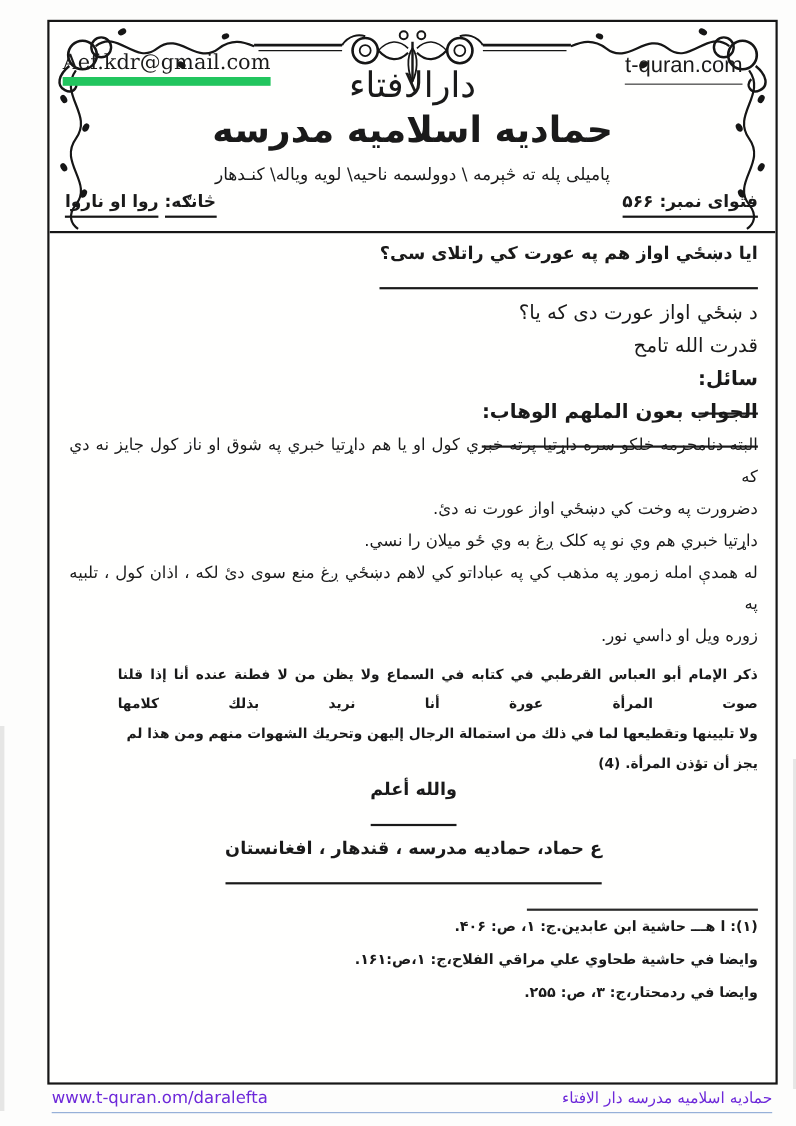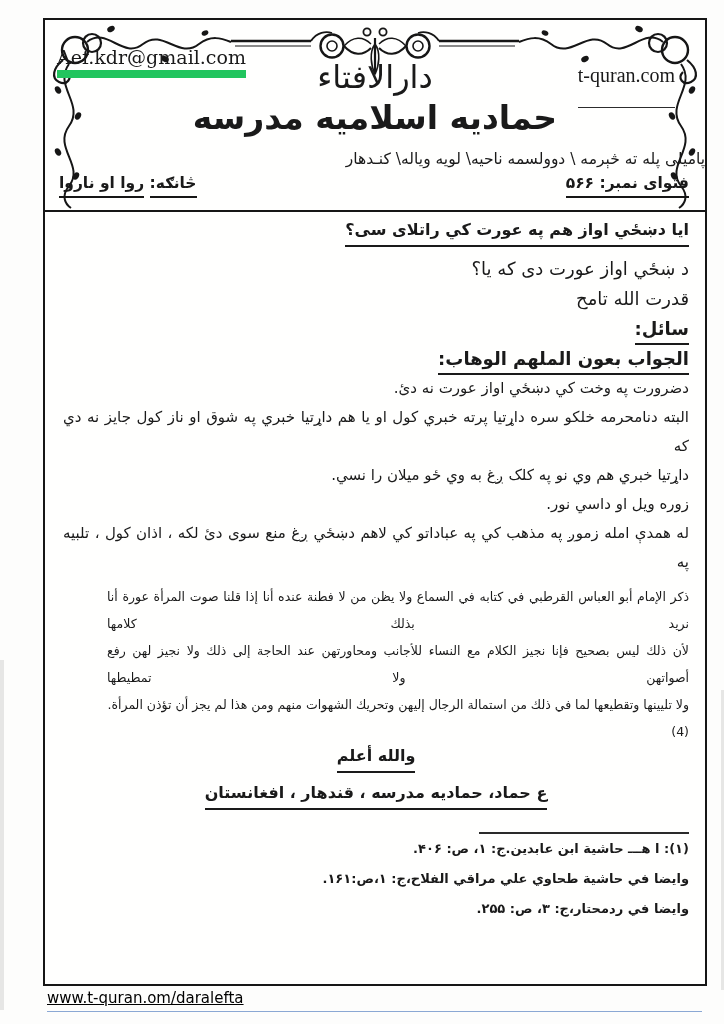--- a/index.html
+++ b/index.html
@@ -13,58 +13,57 @@
   }
 
   .orn { position:absolute; left:0; top:0; }
 
   .hdr-email {
     position:absolute; left:12px; top:26px;
     font-family:"DejaVu Serif", serif; font-size:19px;
     border-bottom:8px solid #22c55e; padding-bottom:2px;
   }
   .hdr-site {
-    position:absolute; right:30px; top:44px;
-    font-family:Liberation Serif, serif; font-size:20px;
-    border-bottom:1.5px solid #2c2c2c; padding-bottom:20px;
+    position:absolute; right:30px; top:28px;
+    font-family:Liberation Sans, sans-serif; font-size:20px;
+    border-bottom:1.5px solid #2c2c2c; padding-bottom:5px;
   }
   .hdr-title  { position:absolute; left:0; right:0; top:38px;  text-align:center; font-size:32px; direction:rtl; }
   .hdr-name   { position:absolute; left:0; right:0; top:78px;  text-align:center; font-size:33px; font-weight:bold; direction:rtl; letter-spacing:-1px; }
-  .hdr-address{ position:absolute; left:0; right:0; top:130px; font-size:15.5px; direction:rtl; }
+  .hdr-address{ position:absolute; left:0; right:0; top:130px; text-align:center; font-size:15.5px; direction:rtl; }
   .hdr-cat    { position:absolute; left:14px;  top:154px; font-size:15.5px; font-weight:bold; direction:rtl; }
   .hdr-num    { position:absolute; right:16px; top:154px; font-size:15.5px; font-weight:bold; direction:rtl;
                 border-bottom:2px solid #161616; padding-bottom:4px; }
   .hdr-cat .u2 { border-bottom:2px solid #161616; padding-bottom:4px;text-align:center; }
   .hdr-divider { position:absolute; left:0; right:0; top:190px; border-top:2.5px solid #161616; }
 
   
   .doc-body { position:absolute; left:18px; right:16px; top:199px; direction:rtl; }
-  .u { border-bottom:2px solid #1a1a1a; padding-bottom:4px; }
+  .u { border-bottom:2px solid #1a1a1a; padding-bottom:20px; }
   .h-line { margin-bottom:7px; }
   .h-line span { display:inline-block; font-weight:bold; font-size:16px; line-height:22px; }
   .bline  { font-size:18px; line-height:30px; }
   .ansline{ font-size:15px; line-height:29px; }
   .full   { text-align:justify; text-align-last:justify; }
-  .arline { font-size:12.5px; font-weight:normal; line-height:27px;margin-left:44px; }
+  .arline { font-size:12.5px; font-weight:bold; line-height:27px;margin-left:44px; }
   .ar-block { margin-top:6px; }
   .closing   { margin-top:0; text-align:center; }
   .closing span  { display:inline-block; font-weight:bold; font-size:16px; line-height:22px; }
   .signature { margin-top:9px; text-align:center; }
   .signature span{ display:inline-block; font-weight:bold; font-size:16px; line-height:22px; }
   .fn-rule { margin-top:22px; width:210px; border-top:2px solid #2a2a2a; }
   .fnline  { font-size:13px; font-weight:bold; line-height:30px; }
   .fnline:first-of-type { margin-top:4px; }
 
   
   .footer {
     position:absolute; left:47px; right:22px; top:989px;
     display:flex; justify-content:space-between; align-items:flex-end;
     border-bottom:1.5px solid #8ba8d4; padding-bottom:4px;
-    color:#000000;
-    text-decoration:underline;
+    color:#6d28d9;
   }
   .footer .url  { font-size:15px; }
   .footer .site { font-size:14px; direction:rtl; }
 
   .scan-smudge { position:absolute; background:#b9b9b9; opacity:.35; }
 </style>
 </head>
 <body>
 
 <div class="page">
@@ -135,46 +134,46 @@
       </div>
       <div class="bline">د ښځي اواز عورت دی که یا؟</div>
       <div class="bline">قدرت الله تامح</div>
       <div class="bline">
         <span class="u" style="font-weight:bold;">سائل:</span>
       </div>
       <div class="bline">
         <span class="u" style="font-weight:bold;">الجواب بعون الملهم الوهاب:</span>
       </div>
 
+      <div class="ansline full">البته دنامحرمه خلکو سره داړتیا پرته خبري کول او یا هم داړتیا خبري په شوق او ناز کول جایز نه دي که</div>
       <div class="ansline">دضرورت په وخت کي دښځي اواز عورت نه دئ.</div>
-      <div class="ansline full">البته دنامحرمه خلکو سره داړتیا پرته خبري کول او یا هم داړتیا خبري په شوق او ناز کول جایز نه دي که</div>
       <div class="ansline">داړتیا خبري هم وي نو په کلک ږغ به وي ځو میلان را نسي.</div>
+      <div class="ansline full">له همدې امله زموږ په مذهب کي په عباداتو کي لاهم دښځي ږغ منع سوی دئ لکه ، اذان کول ، تلبیه په</div>
       <div class="ansline">زوره ویل او داسي نور.</div>
-      <div class="ansline full">له همدې امله زموږ په مذهب کي په عباداتو کي لاهم دښځي ږغ منع سوی دئ لکه ، اذان کول ، تلبیه په</div>
 
       <div class="ar-block">
         <div class="arline full">ذكر الإمام أبو العباس القرطبي في كتابه في السماع ولا يظن من لا فطنة عنده أنا إذا قلنا صوت المرأة عورة أنا نريد بذلك كلامها</div>
-        <div class="arline full">لأن ذلك ليس بصحيح فإنا نجيز الكلام مع النساء للأجانب ومحاورتهن عند الحاجة إلى ذلك ولا نجيز لهن رفع أصواتهن ولا تمطيطها</div>
         <div class="arline">ولا تليينها وتقطيعها لما في ذلك من استمالة الرجال إليهن وتحريك الشهوات منهم ومن هذا لم يجز أن تؤذن المرأة. (4)</div>
       </div>
 
       <div class="closing">
         <span class="u">والله أعلم</span>
       </div>
       <div class="signature">
         <span class="u">ع حماد، حمادیه مدرسه ، قندهار ، افغانستان</span>
       </div>
 
       <div class="fn-rule"></div>
       <div class="fnline">(۱): ا هـــ حاشیة ابن عابدین.ج: ۱، ص: ۴۰۶.</div>
       <div class="fnline">وایضا في حاشیة طحاوي علي مراقي الفلاح،ج: ۱،ص:۱۶۱.</div>
       <div class="fnline">وایضا في ردمحتار،ج: ۳، ص: ۲۵۵.</div>
     </div>
   </div>
 
   <div class="footer">
     <span class="url">www.t-quran.om/daralefta</span>
+    <span class="site">حمادیه اسلامیه مدرسه دار الافتاء</span>
   </div>
 
   <div class="scan-smudge" style="left:0; top:660px; width:4px; height:350px;"></div>
   <div class="scan-smudge" style="right:0; top:690px; width:3px; height:300px;"></div>
 
 </div>
 
 </body></html>

